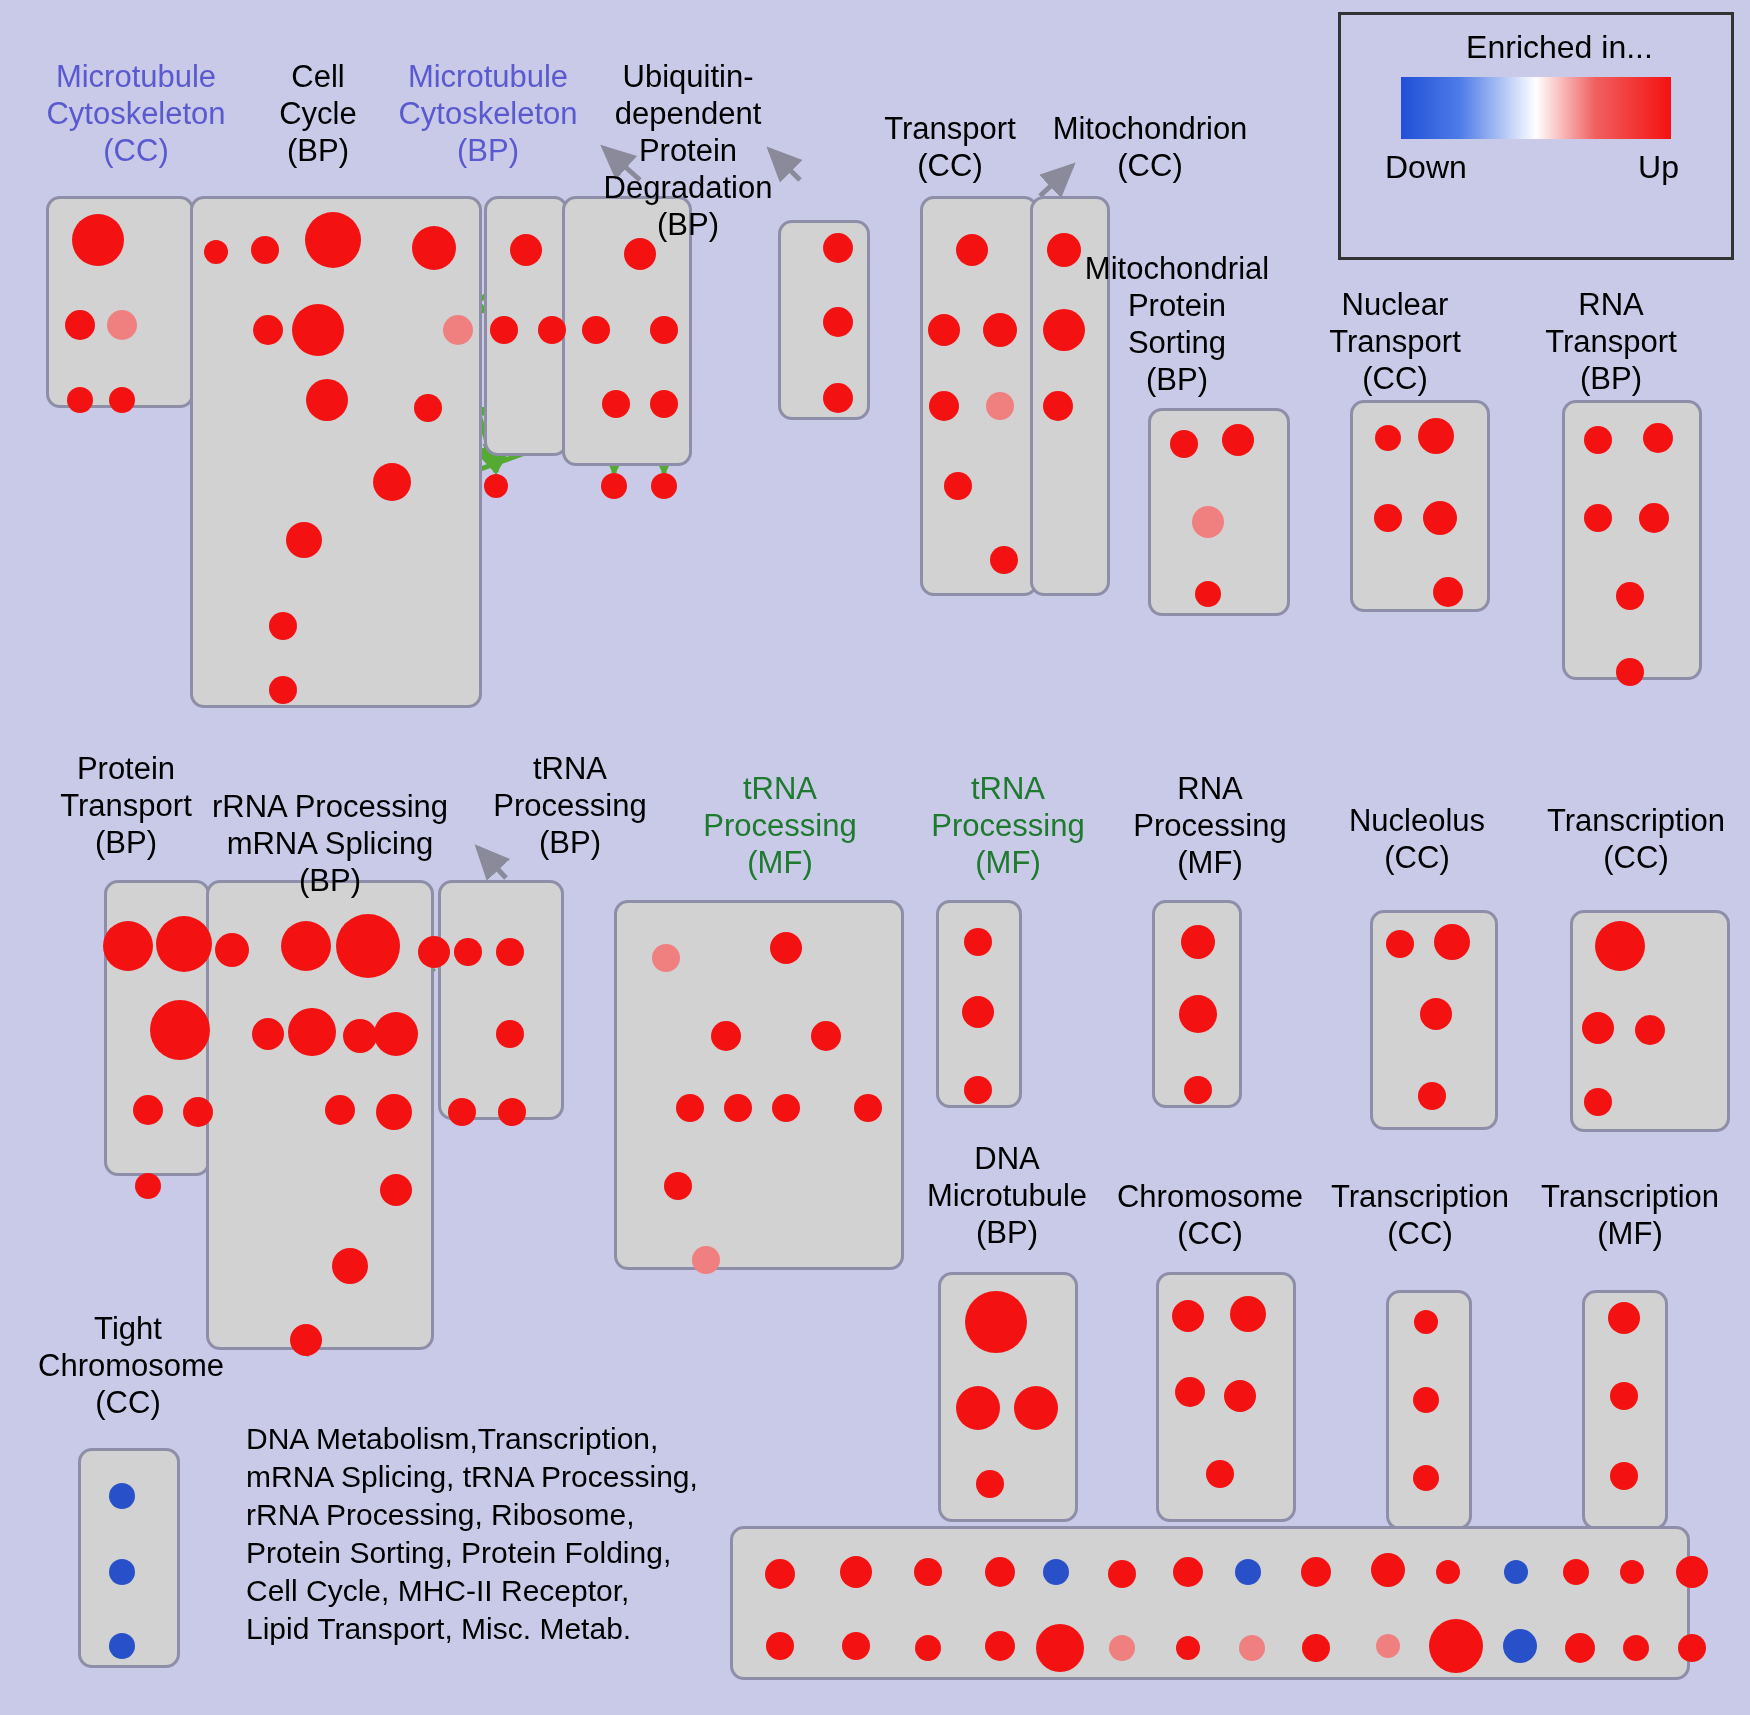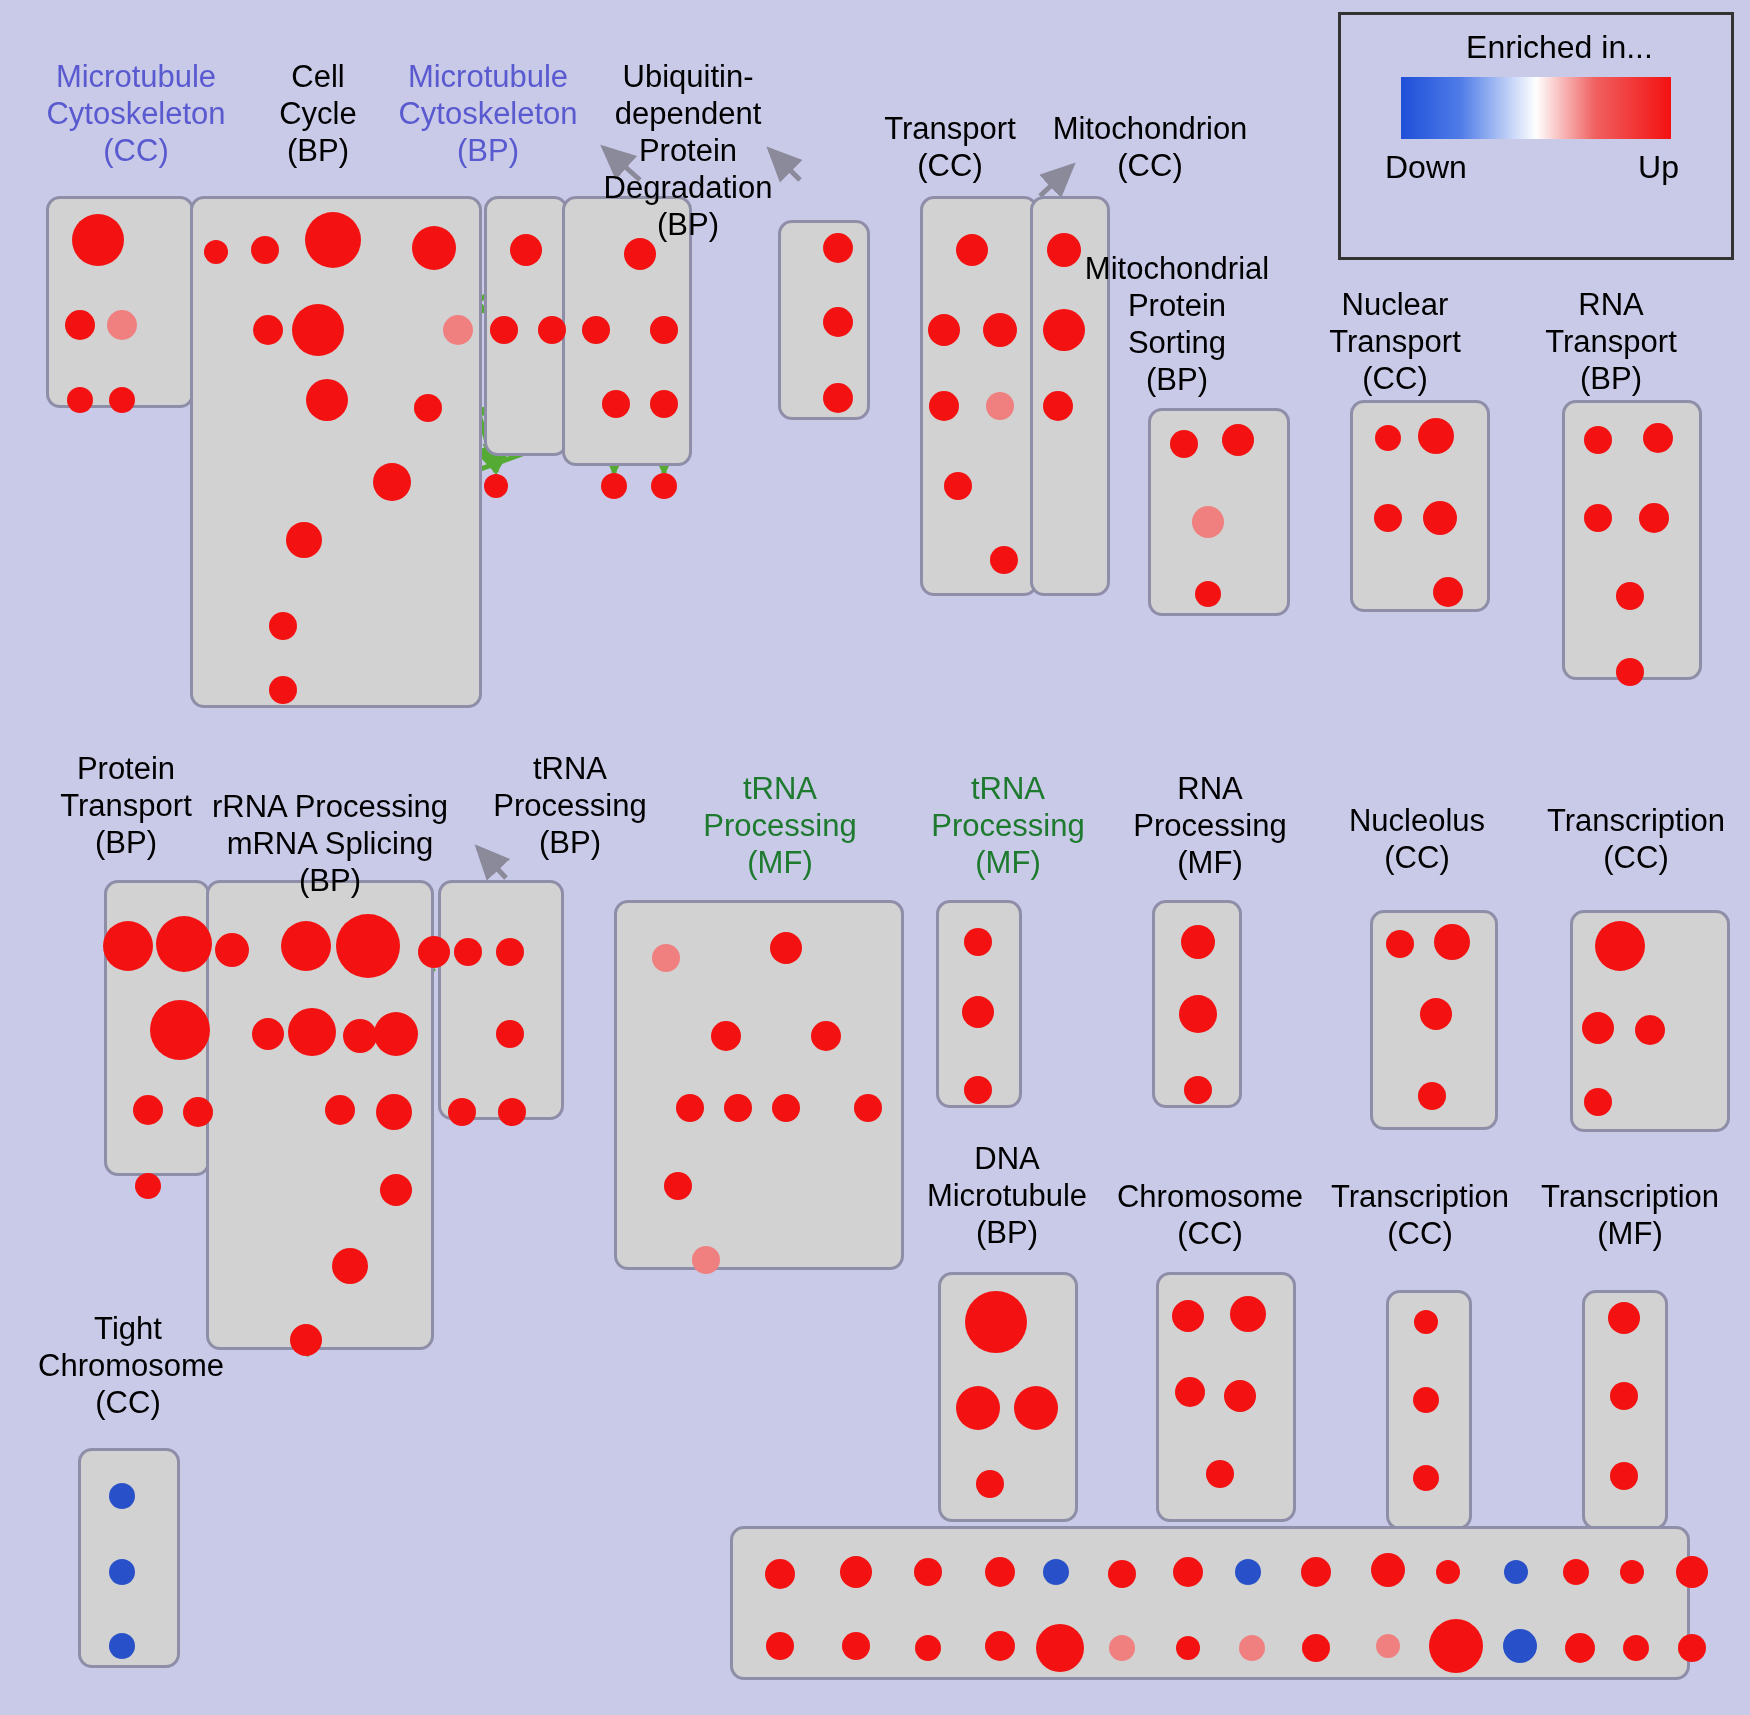--- a/index.html
+++ b/index.html
@@ -444,13 +444,19 @@
 (CC)</div>
     </div>
 
   <div class="legend" style="left:1338px;top:12px;width:396px;height:248px;">
     <div class="legend-title">Enriched in...</div>
     <div class="legend-bar"></div>
     <div class="legend-down">Down</div>
     <div class="legend-up">Up</div>
   </div>
 
+  <div class="note" style="left:246px;top:1420px;width:520px;">DNA Metabolism,Transcription,
+mRNA Splicing, tRNA Processing,
+rRNA Processing, Ribosome,
+Protein Sorting, Protein Folding,
+Cell Cycle, MHC-II Receptor,
+Lipid Transport, Misc. Metab.</div>
 </div>
 
 </body></html>

